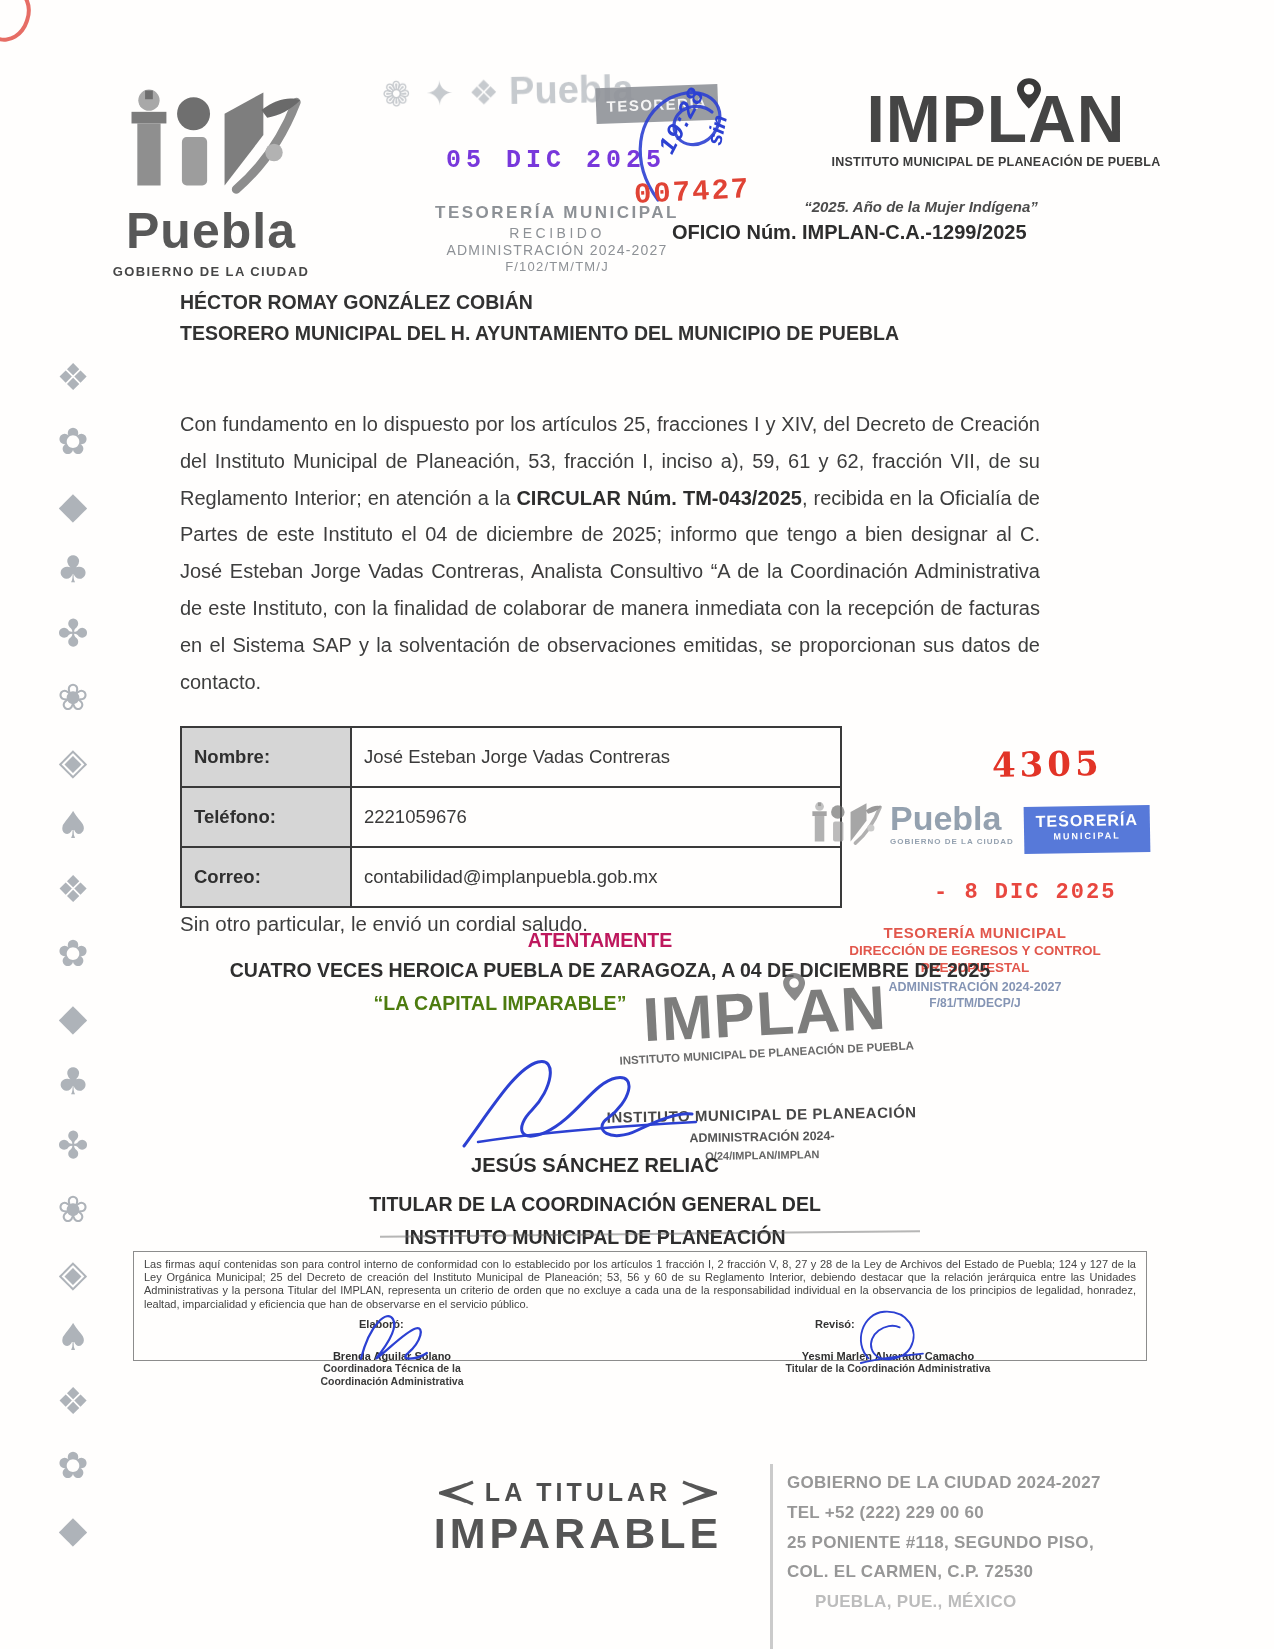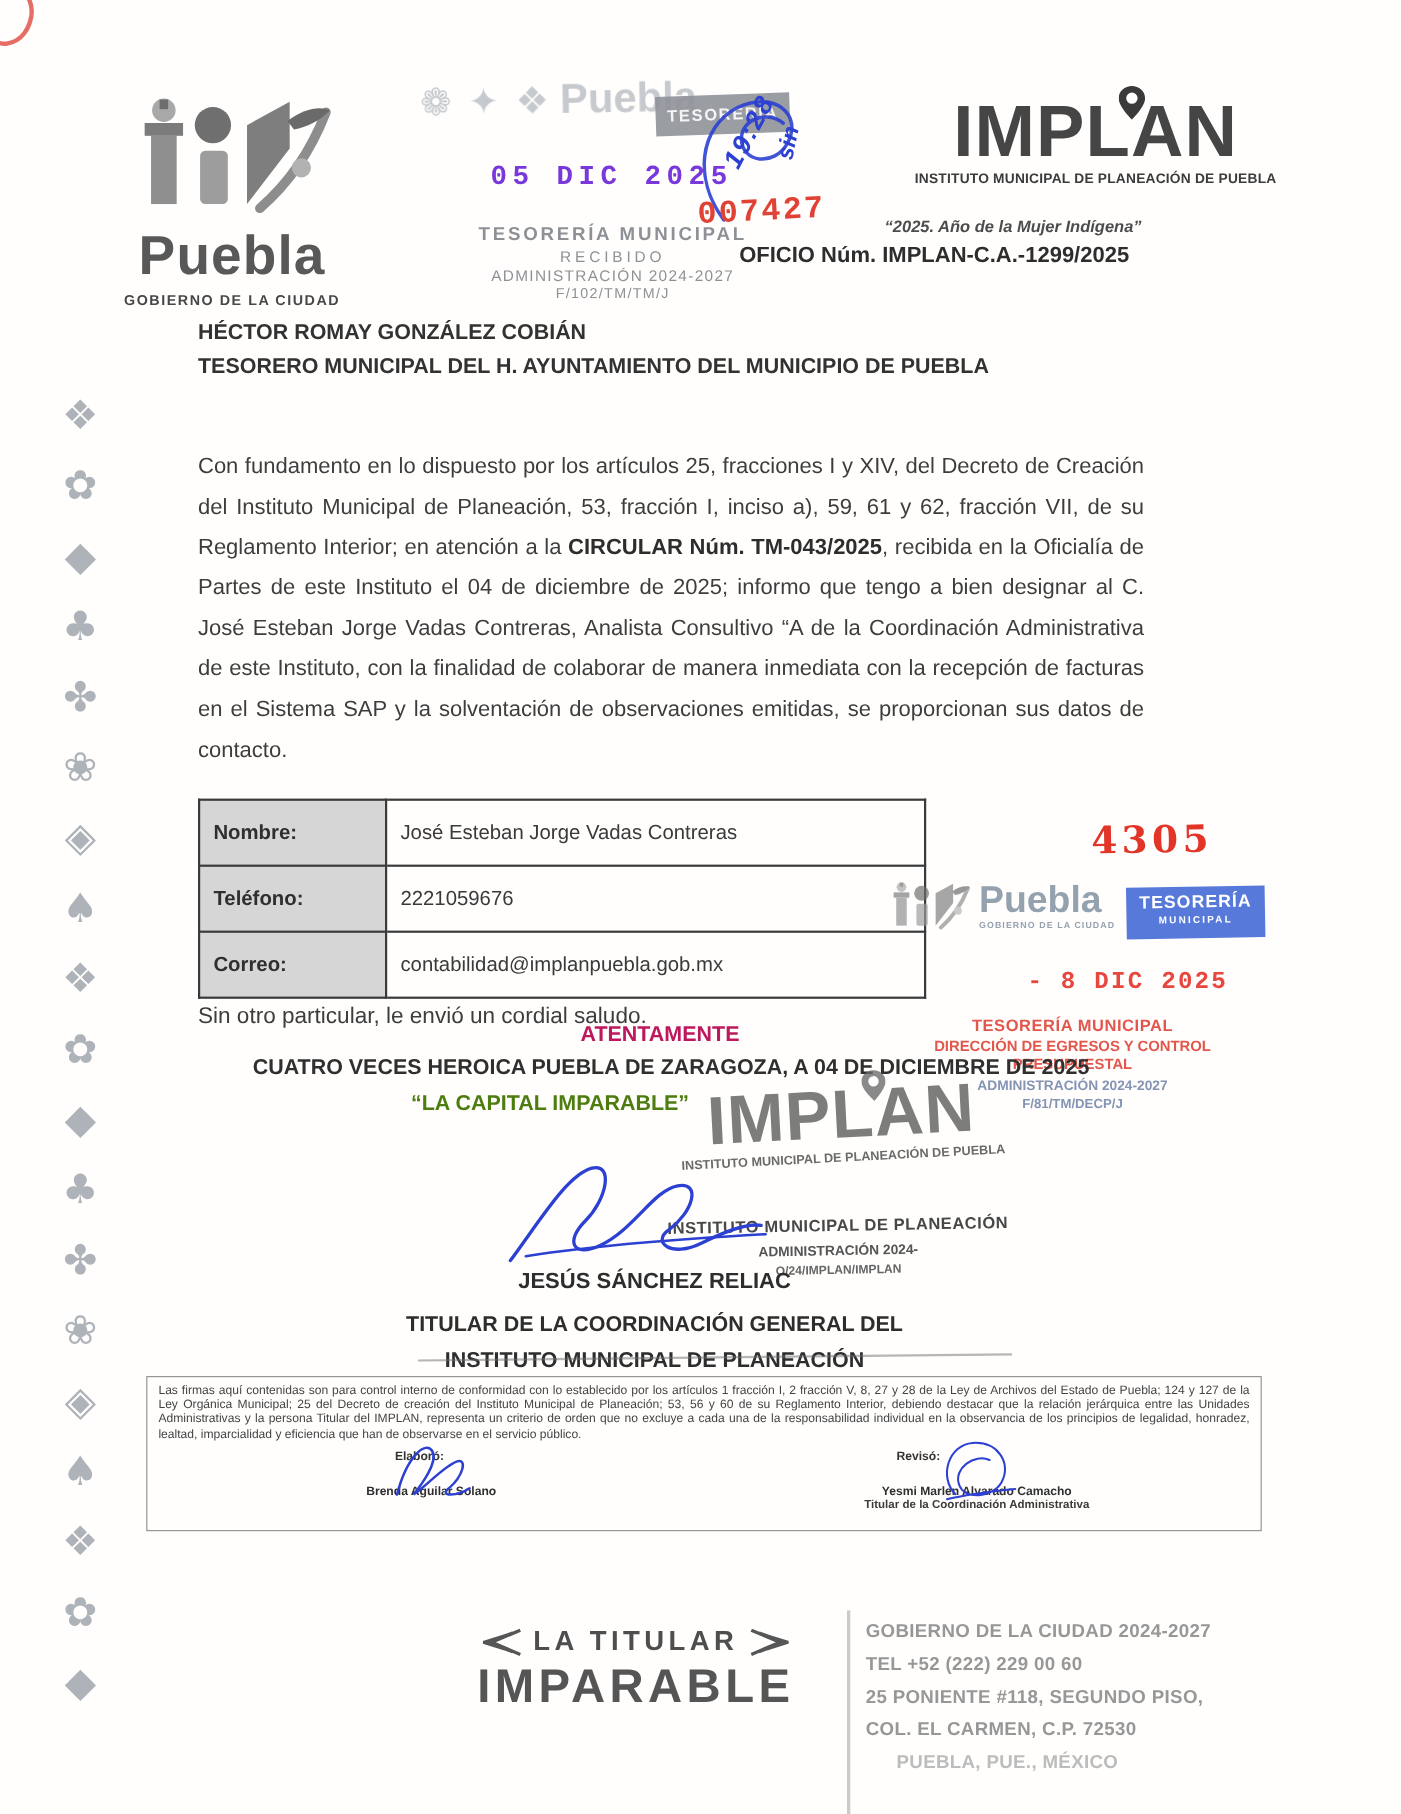--- a/index.html
+++ b/index.html
@@ -119,21 +119,21 @@
   .main-signature { position:absolute; left:452px; top:1050px; }
 
   .signer-name { position:absolute; left:295px; top:1154px; width:600px; text-align:center;
     font-size:20px; font-weight:800; color:#2d2d2d; }
   .signer-title { position:absolute; left:295px; top:1188px; width:600px; text-align:center;
     font-size:19.5px; font-weight:800; color:#2d2d2d; line-height:32.5px; }
   .stamp-edge-line { position:absolute; left:380px; top:1233px; width:540px; height:2px;
     background:rgba(110,110,110,.5); transform:rotate(-.6deg); }
 
   
-  .legal-box { position:absolute; left:133px; top:1251px; width:1014px; height:141px;
+  .legal-box { position:absolute; left:133px; top:1251px; width:1014px; height:110px;
     border:1.6px solid #8c8c8c; padding:6px 10px 2px; }
   .legal-text { font-size:11px; line-height:13.2px; text-align:justify; color:#444444; }
   .sig-row { position:relative; display:flex; margin-top:3px; height:66px; }
   .sig-cell { flex:1; position:relative; text-align:center; }
   .sig-label { position:absolute; top:4px; font-size:11px; font-weight:700; color:#333333; }
   .sig-label.el { left:215px; }
   .sig-label.rev { left:175px; }
   .sig-ink { position:absolute; left:50%; transform:translateX(-50%); top:-10px; }
   .sig-name { margin-top:36px; font-size:11px; font-weight:700; color:#2f2f2f; }
   .sig-title { font-size:10.5px; font-weight:600; color:#3c3c3c; line-height:13px; white-space:pre-line; }
@@ -328,20 +328,22 @@
 
   <div class="legal-box">
     <div class="legal-text">Las firmas aquí contenidas son para control interno de conformidad con lo establecido por los artículos 1 fracción I, 2 fracción V, 8, 27 y 28 de la Ley de Archivos del Estado de Puebla; 124 y 127 de la Ley Orgánica Municipal; 25 del Decreto de creación del Instituto Municipal de Planeación; 53, 56 y 60 de su Reglamento Interior, debiendo destacar que la relación jerárquica entre las Unidades Administrativas y la persona Titular del IMPLAN, representa un criterio de orden que no excluye a cada una de la responsabilidad individual en la observancia de los principios de legalidad, honradez, lealtad, imparcialidad y eficiencia que han de observarse en el servicio público.</div>
     <div class="sig-row">
       <div class="sig-cell">
         <span class="sig-label el">Elaboró:</span>
         <svg class="sig-ink" width="90" height="66" viewBox="0 0 90 70">
           <path d="M12 58 C22 20 40 6 46 16 C52 26 36 48 28 58 C40 50 58 30 70 26 C80 23 76 40 62 52 C52 60 70 60 82 52" stroke="#2c40d2" stroke-width="2.4" fill="none" stroke-linecap="round"></path>
         </svg>
         <div class="sig-name">Brenda Aguilar Solano</div>
+        <div class="sig-title">Coordinadora Técnica de la
+Coordinación Administrativa</div>
       </div>
       <div class="sig-cell">
         <span class="sig-label rev">Revisó:</span>
         <svg class="sig-ink" width="110" height="66" viewBox="0 0 110 85">
           <path d="M30 70 C10 50 22 12 50 10 C80 8 96 34 84 56 C74 74 40 78 34 58 C28 40 52 22 70 30 M20 76 C45 70 80 66 100 64" stroke="#2c40d2" stroke-width="2.4" fill="none" stroke-linecap="round"></path>
         </svg>
         <div class="sig-name">Yesmi Marlen Alvarado Camacho</div>
         <div class="sig-title">Titular de la Coordinación Administrativa</div>
       </div>
     </div>

